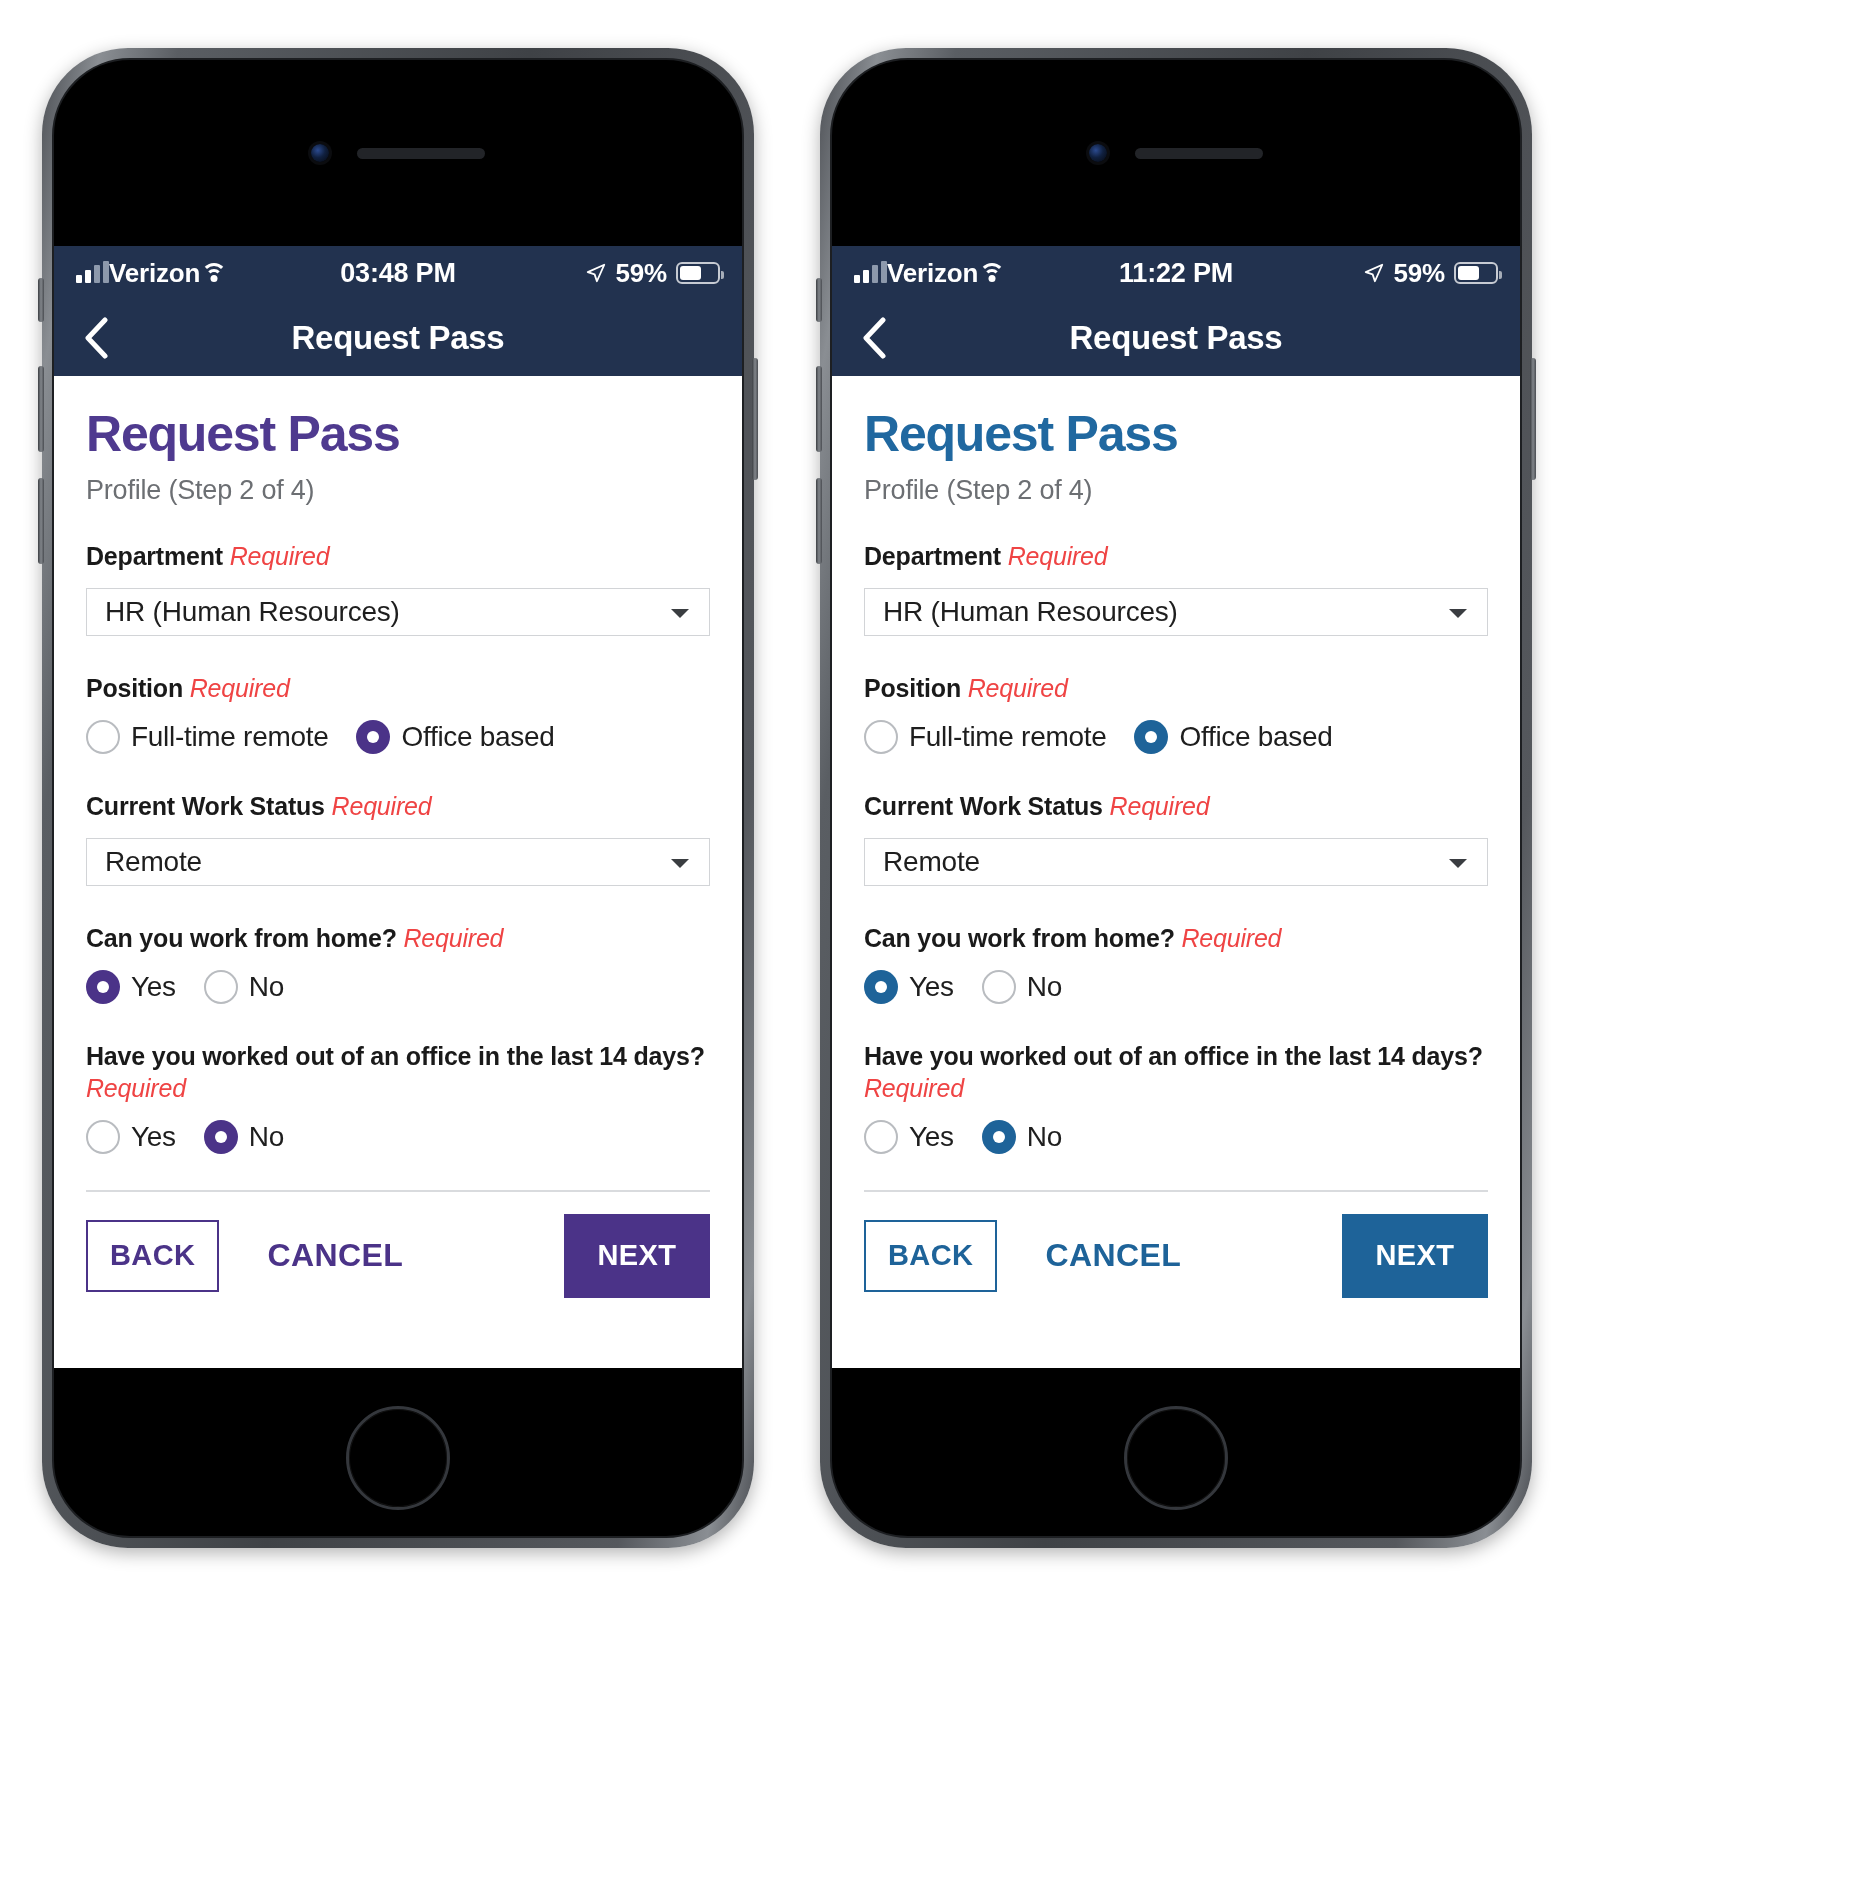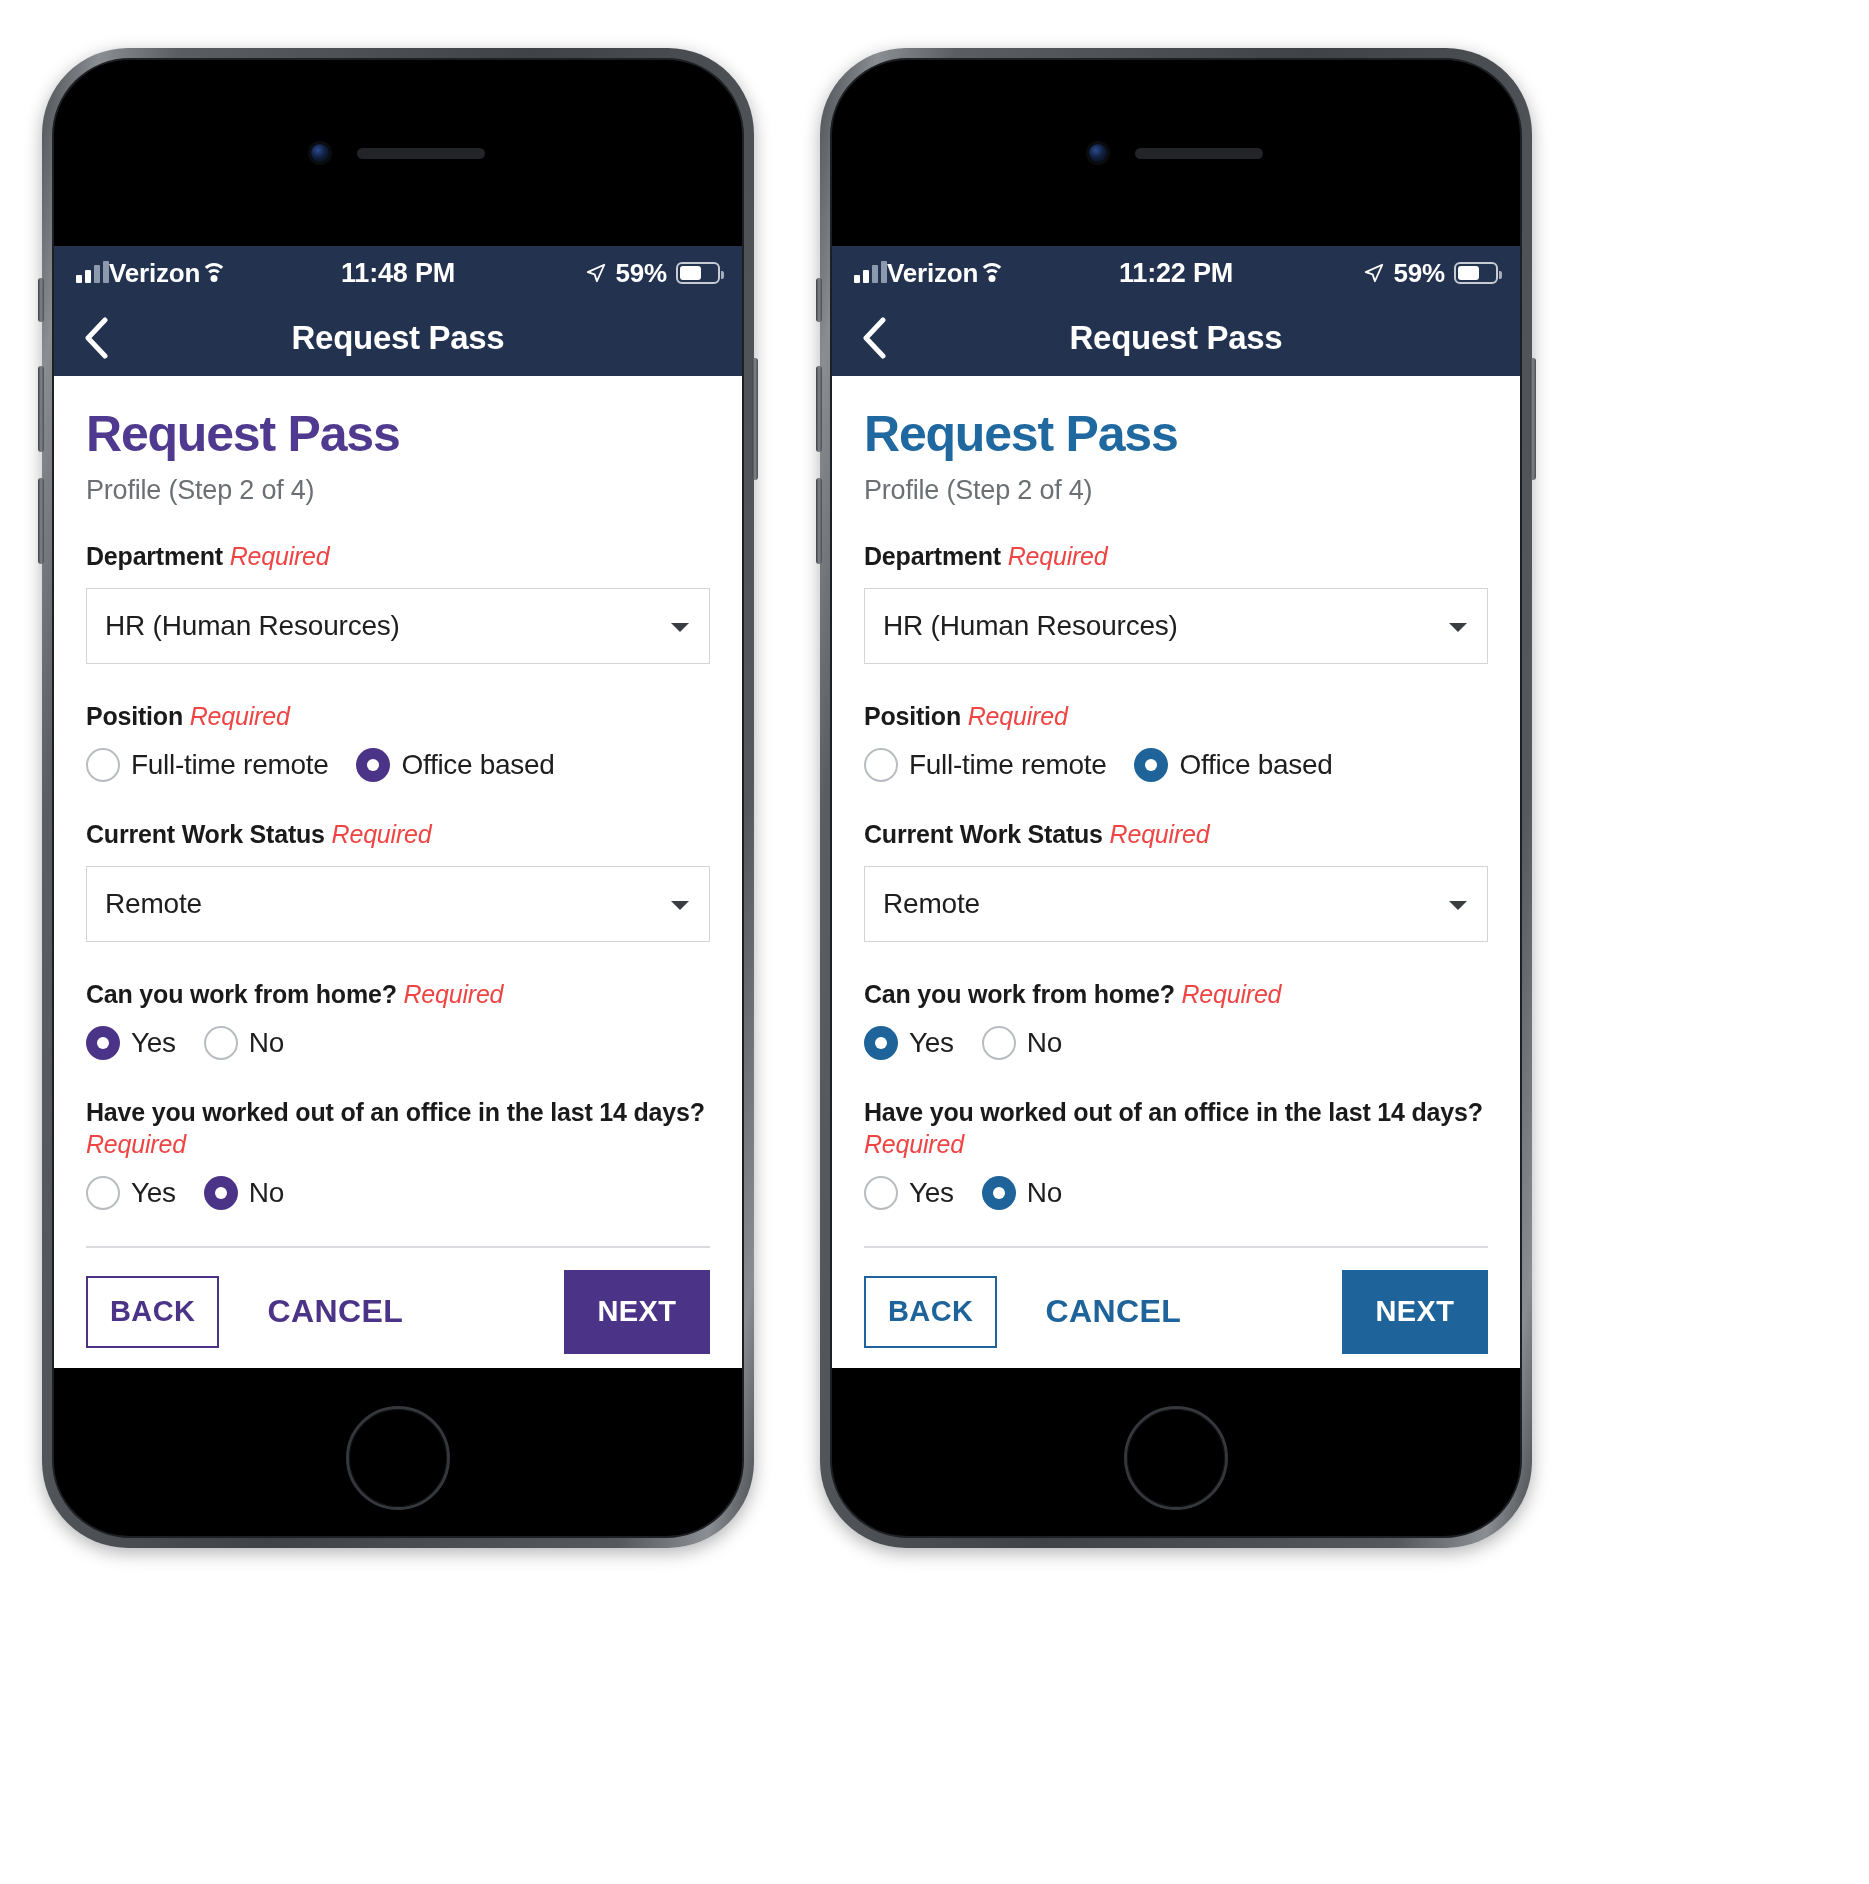--- a/index.html
+++ b/index.html
@@ -192,21 +192,21 @@
     line-height: 1.28;
     letter-spacing: -0.2px;
   }
   .field-label .req {
     font-weight: 400;
     font-style: italic;
     color: #ef4444;
   }
 
   .select-box {
-    height: 76px;
+    height: 48px;
     border: 1px solid #d2d4d7;
     background: #fff;
     display: flex;
     align-items: center;
     padding: 0 18px;
     font-size: 28px;
     color: #1e1e1e;
     position: relative;
     margin-bottom: 36px;
     letter-spacing: -0.2px;
@@ -311,21 +311,21 @@
                 <i class="b3"></i>
                 <i class="b4"></i>
             </div>
             <span>Verizon</span>
             <div class="wifi">
               <span class="w1"></span>
                 <span class="w2"></span>
                 <span class="w3"></span>
             </div>
           </div>
-          <div class="sb-center">11:48 PM</div>
+          <div class="sb-center">03:48 PM</div>
           <div class="sb-right">
             <svg class="loc-arrow" viewBox="0 0 24 24">
               <path d="M21 3 L3 11 L10.5 13.5 L13 21 Z" fill="none" stroke="#ffffff" stroke-width="2" stroke-linejoin="round"></path>
             </svg>
             <span>59%</span>
             <div class="battery">
                 <i></i>
               </div>
           </div>
         </div>

